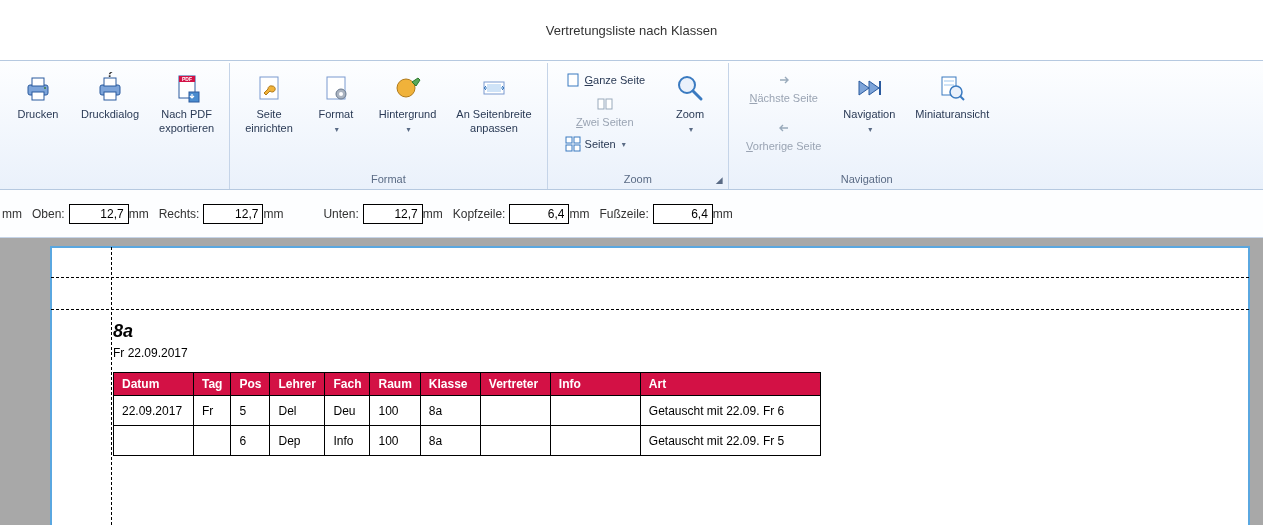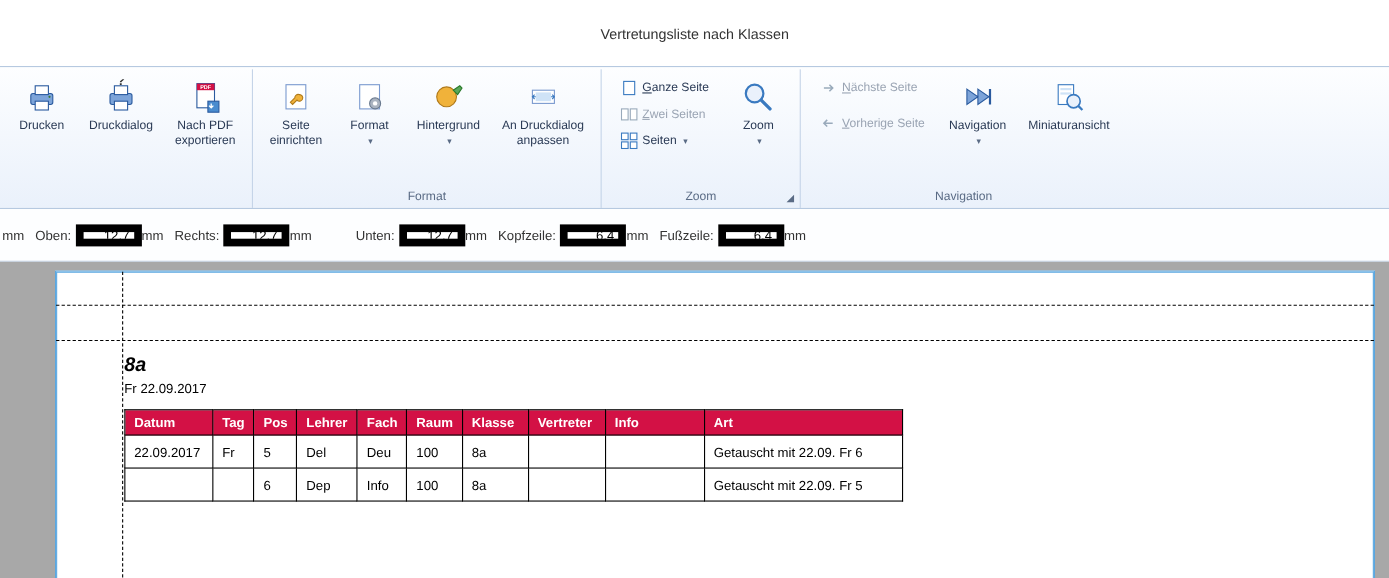--- a/index.html
+++ b/index.html
@@ -81,21 +81,21 @@
   align-items: center;
   gap: 4px;
   font-size: 11px;
   color: #2a3a55;
   padding: 2px 4px;
   cursor: pointer;
   border-radius: 3px;
   border: 1px solid transparent;
   white-space: nowrap;
 }
-.small-btn.disabled { color: #9aa4b3; cursor: default; }
+.small-btn.disabled { color: #9aa4b3; cursor: default; flex-direction: column; }
 .small-btn .sicon {
   width: 16px; height: 16px;
   display: inline-flex; align-items: center; justify-content: center;
 }
 .dd-arrow {
   font-size: 8px;
   color: #5a6b85;
   margin-left: 2px;
 }
 .dialog-launcher {
@@ -120,21 +120,21 @@
 }
 .margins-bar .mfield {
   display: flex;
   align-items: center;
   gap: 4px;
 }
 .margins-bar label { color: #333; }
 .margins-bar input {
   width: 60px;
   height: 20px;
-  border: 7px solid #000000;
+  border: 1px solid #000000;
   text-align: right;
   padding: 0 4px 0 2px;
   font-size: 12px;
   font-family: inherit;
 }
 .margins-bar .unit {
   margin-left: -4px;
   color: #333;
 }
 .workspace {
@@ -278,21 +278,21 @@
         <span class="btn-label"><span>Hintergrund</span><br><span class="dd-arrow">▾</span></span>
       </div>
       <div class="big-btn">
         <span class="icon-slot">
           <svg width="32" height="32" viewBox="0 0 32 32">
               <rect x="6" y="10" width="20" height="12" fill="#fff" stroke="#7a9acf"></rect>
               <path d="M6 16 h20 M8 14 l-2 2 l2 2 M24 14 l2 2 l-2 2" stroke="#3a7ac0" fill="none"></path>
               <rect x="9" y="12" width="14" height="8" fill="#cfe3f7"></rect>
             </svg>
         </span>
-        <span class="btn-label">An Druckdialog
+        <span class="btn-label">An Seitenbreite
 anpassen</span>
       </div>
     </div>
     <div class="ribbon-group-label">Format</div>
   </div>
 
   <div class="ribbon-group">
     <div class="ribbon-group-items">
       <div class="small-stack">
         <div class="small-btn">

